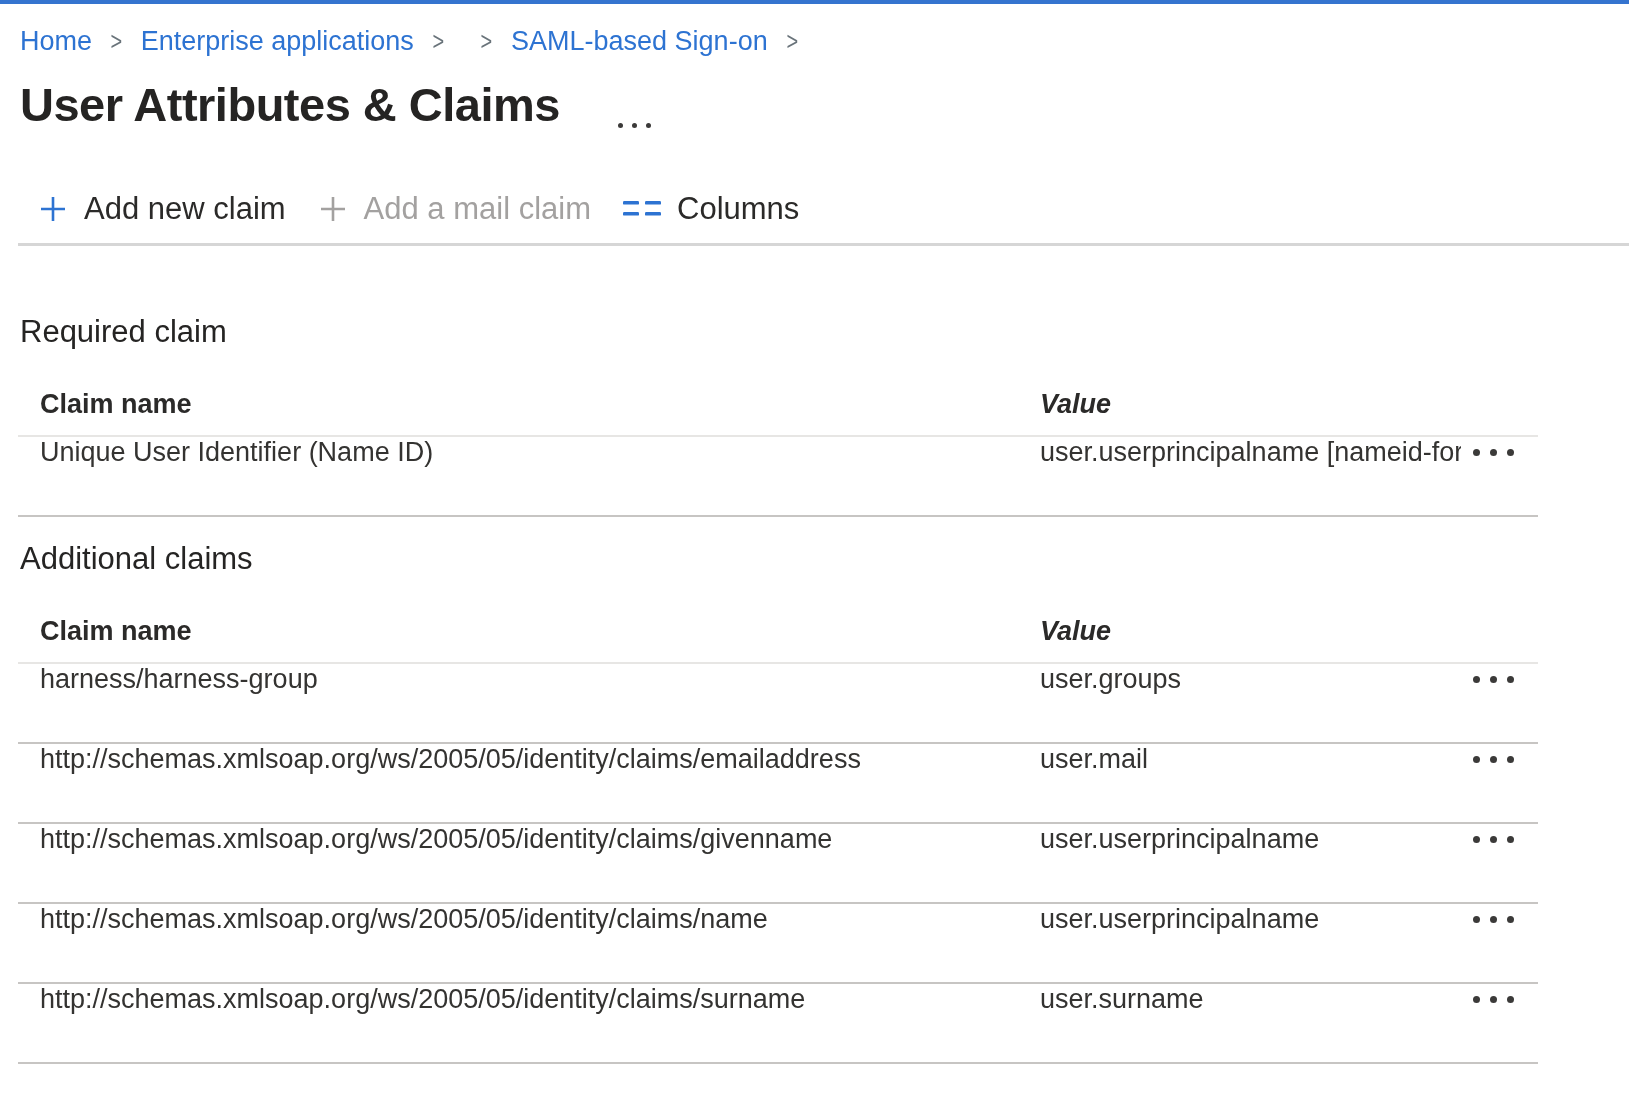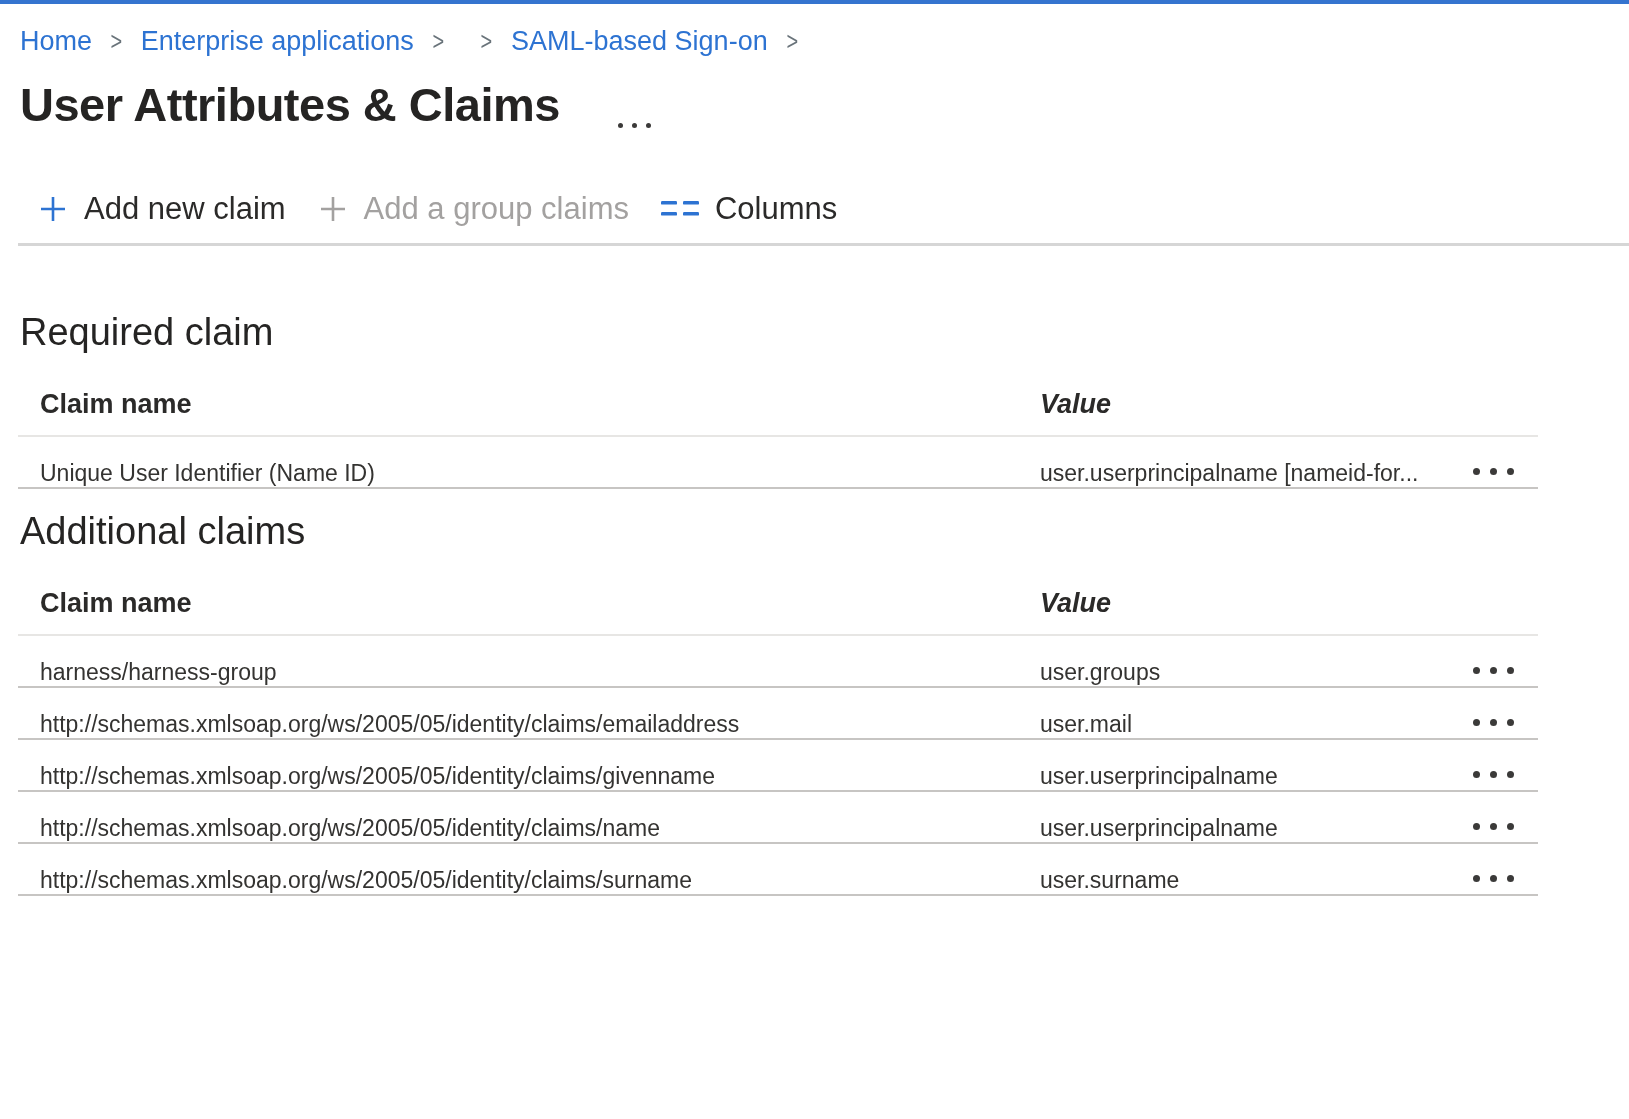--- a/index.html
+++ b/index.html
@@ -50,40 +50,40 @@
     display: flex; align-items: center; gap: 16px;
     font-family: "Liberation Sans", sans-serif;
     font-size: 31px; color: #2b2a29;
   }
   .toolbar-btn.disabled { color: #a3a1a0; cursor: default; }
   .toolbar-btn .ic { display: flex; align-items: center; }
   .toolbar-divider { border-bottom: 3px solid #d6d6d6; margin-left: 18px; margin-top: 9px; }
 
   
   .section-heading {
-    font-size: 38px; font-weight: 400; color: #252423;
+    font-size: 31px; font-weight: 400; color: #252423;
     line-height: 44px; padding-left: 20px;
   }
   .section-heading.first { margin-top: 64px; }
   .section-heading.second { margin-top: 20px; }
 
   .claims-table { margin-left: 18px; width: 1520px; }
   .thead {
     display: flex; align-items: flex-start;
     padding: 34px 0 15px 22px;
     border-bottom: 2px solid #e7e6e4;
     font-size: 27px; font-weight: 700; color: #2b2a29; line-height: 32px;
   }
   .th-claim { width: 1000px; }
   .th-value { flex: 1; font-style: italic; }
   .tr {
-    display: flex; align-items: flex-end;
-    height: 52px; padding-left: 22px;
+    display: flex; align-items: flex-start;
+    height: 80px; padding-left: 22px;
     border-bottom: 2px solid #c7c5c3;
-    font-size: 23px; color: #343331;
+    font-size: 27px; color: #343331;
     cursor: pointer;
   }
   .td-claim { width: 1000px; white-space: nowrap; overflow: hidden; }
   .td-value { flex: 1; white-space: nowrap; overflow: hidden; }
   .row-menu {
     background: none; border: none; cursor: pointer;
     display: flex; gap: 10px; align-items: center;
     padding: 12px 24px 12px 12px; margin-left: auto;
   }
   .row-menu .dot { width: 7px; height: 7px; border-radius: 50%; background: #3b3a39; }
@@ -120,21 +120,21 @@
         </svg>
     </span>
     <span>Add new claim</span>
   </button>
   <button class="toolbar-btn disabled" aria-disabled="true">
     <span class="ic">
       <svg width="30" height="30" viewBox="0 0 30 30">
           <path d="M15 3v24M3 15h24" stroke="#a3a1a0" stroke-width="2.6" fill="none"></path>
         </svg>
     </span>
-    <span>Add a group claims</span>
+    <span>Add a mail claim</span>
   </button>
   <button class="toolbar-btn">
     <span class="ic">
       <svg width="38" height="24" viewBox="0 0 38 24">
         <rect x="0" y="4" width="16" height="3.6" rx="1.2" fill="#2d73d2"></rect>
         <rect x="22" y="4" width="16" height="3.6" rx="1.2" fill="#2d73d2"></rect>
         <rect x="0" y="15" width="16" height="3.6" rx="1.2" fill="#2d73d2"></rect>
         <rect x="22" y="15" width="16" height="3.6" rx="1.2" fill="#2d73d2"></rect>
       </svg>
     </span>

